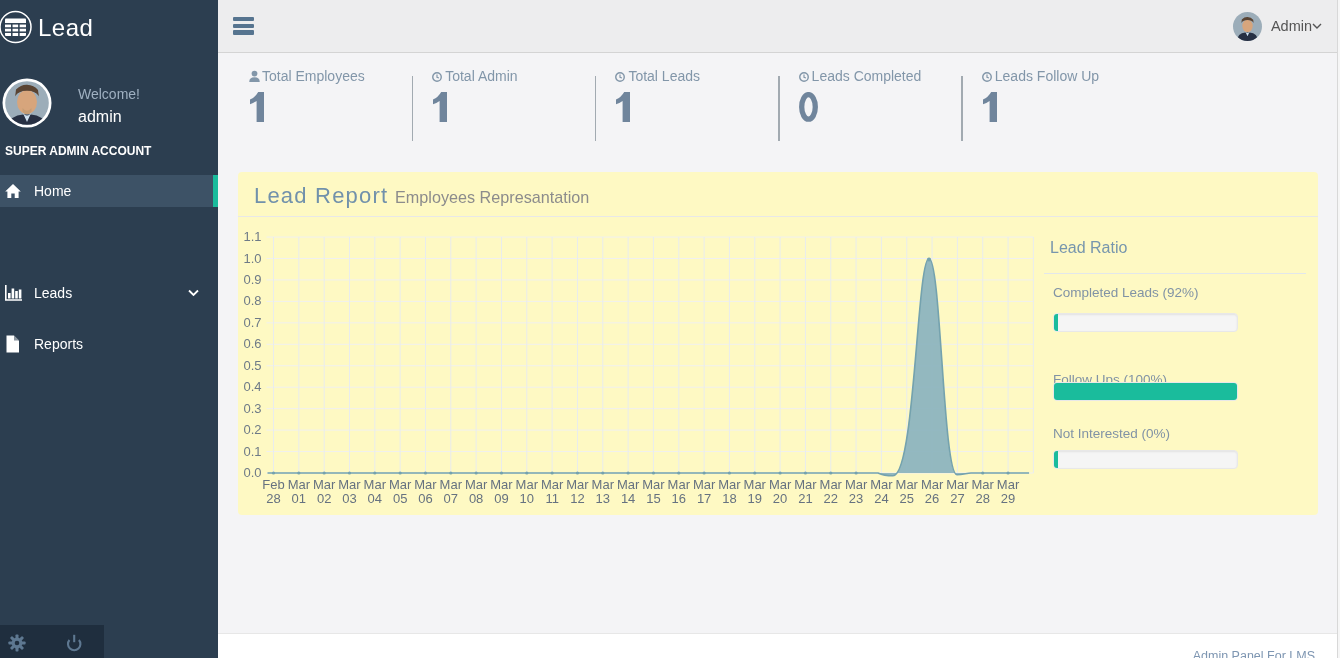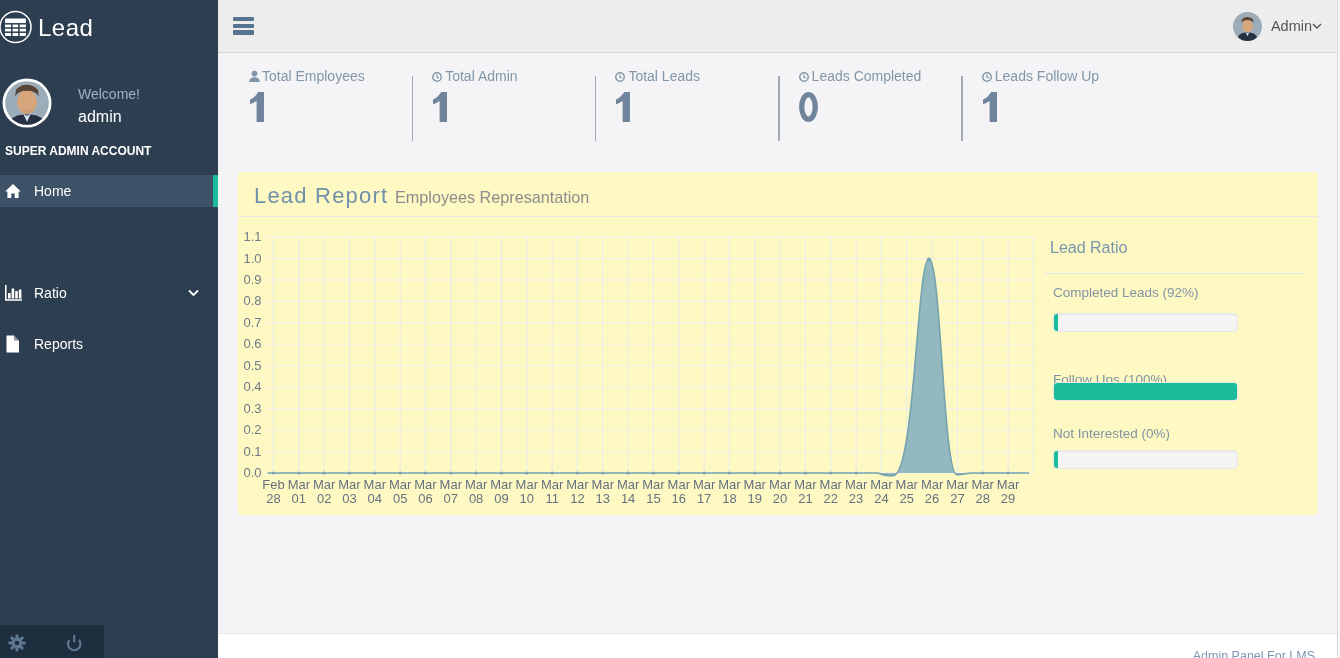--- a/index.html
+++ b/index.html
@@ -95,21 +95,21 @@
     <span class="lbl">Home</span>
   </div>
   <div class="nav-item" style="top:277px;">
     <svg class="ico" width="17" height="16" viewBox="0 0 17 16">
       <path d="M0.8 0 V15 H17" stroke="#fff" stroke-width="1.6" fill="none"></path>
       <rect x="3" y="8" width="2.6" height="5.5" fill="#fff"></rect>
       <rect x="6.6" y="3.5" width="2.6" height="10" fill="#fff"></rect>
       <rect x="10.2" y="6" width="2.6" height="7.5" fill="#fff"></rect>
       <rect x="13.8" y="4.5" width="2.6" height="9" fill="#fff"></rect>
     </svg>
-    <span class="lbl">Ratio</span>
+    <span class="lbl">Leads</span>
     <svg class="chev" width="11" height="7" viewBox="0 0 11 7">
         <path d="M1 1 L5.5 5.5 L10 1" fill="none" stroke="#fff" stroke-width="1.8"></path>
       </svg>
   </div>
   <div class="nav-item" style="top:328px;">
     <svg class="ico" width="15" height="18" viewBox="0 0 15 18">
       <path d="M1.5 0.5 H9 L14 5.5 V17.5 H1.5 Z" fill="#fff"></path>
       <path d="M9 0.5 L14 5.5 H9 Z" fill="#2c3e50" opacity="0.55"></path>
     </svg>
     <span class="lbl">Reports</span>

